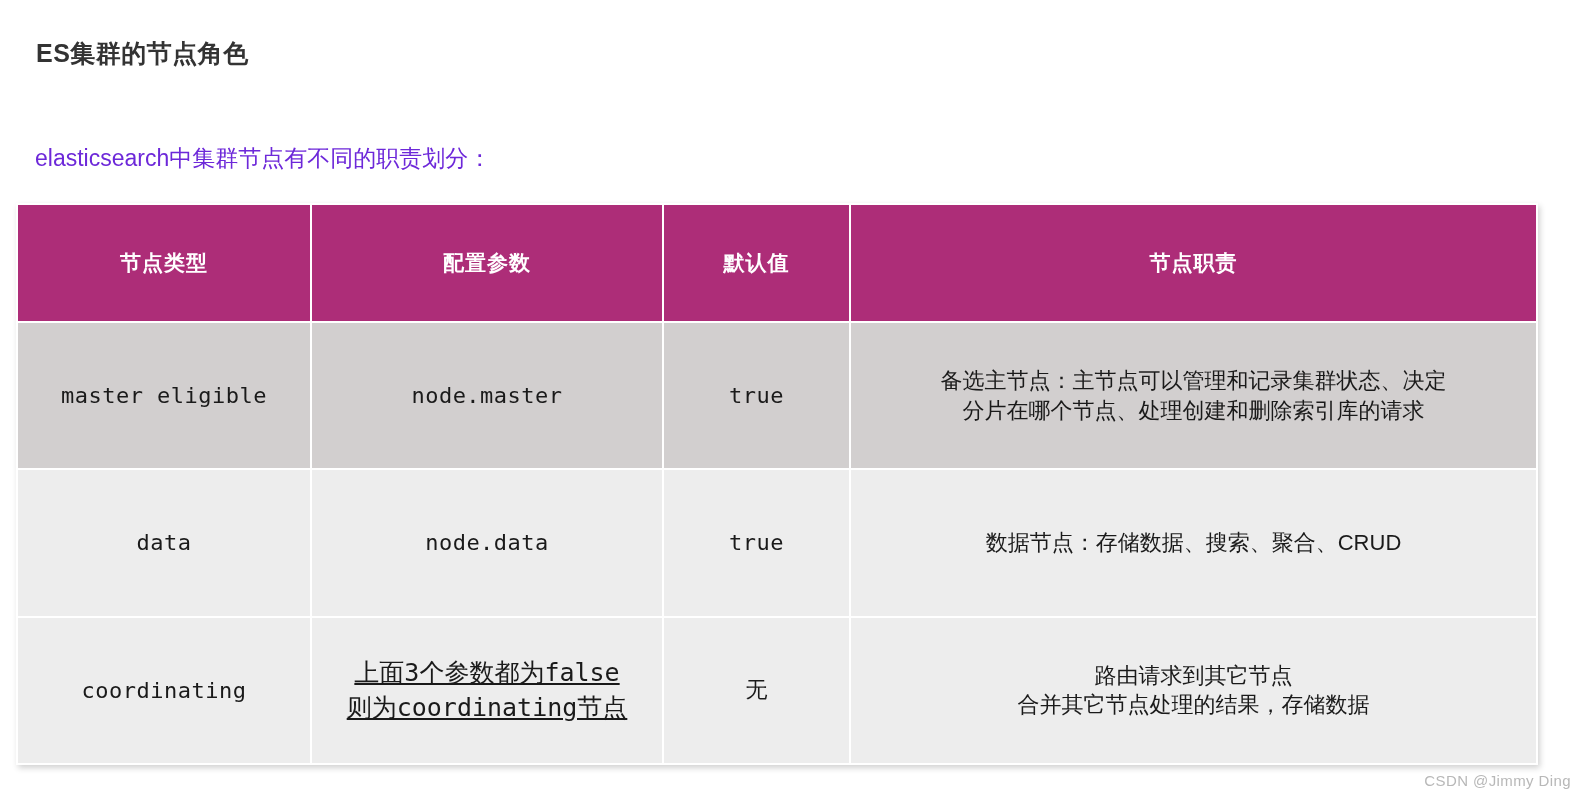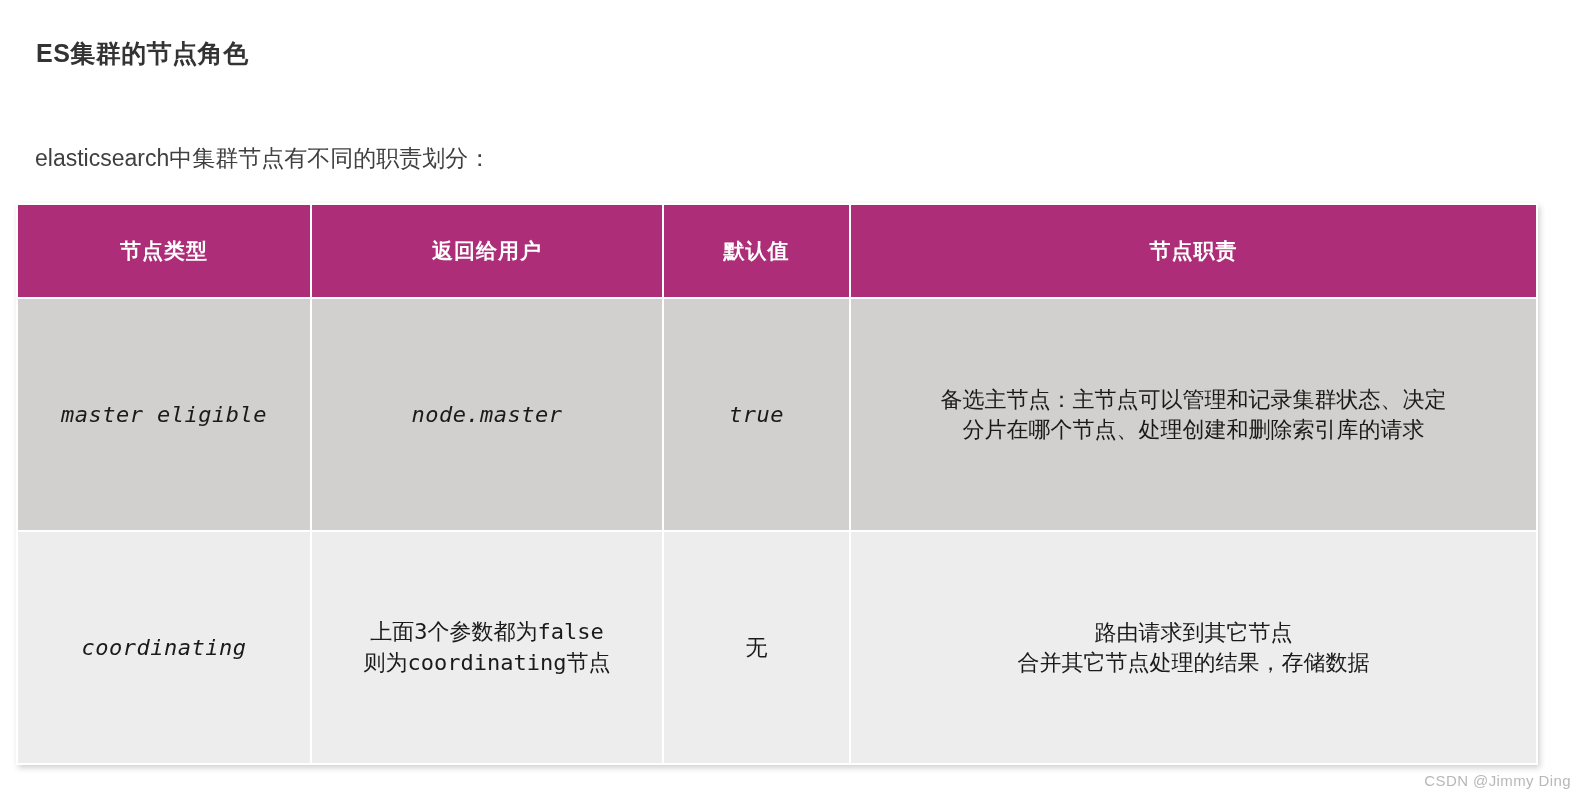--- a/index.html
+++ b/index.html
@@ -29,21 +29,21 @@
     color: #333333;
     letter-spacing: 0.5px;
     white-space: nowrap;
   }
 
   .intro-text {
     position: absolute;
     left: 35px;
     top: 120px;
     font-size: 23px;
-    color: #404040;
+    color: #6d28d9;
     font-weight: 400;
     white-space: nowrap;
   }
 
   .table-wrap {
     position: absolute;
     left: 16px;
     top: 203px;
     width: 1522px;
     height: 562px;
@@ -55,21 +55,21 @@
     border-collapse: separate;
     border-spacing: 2px;
     width: 100%;
     height: 100%;
     table-layout: fixed;
     background: #ffffff;
   }
 
   table.node-table th,
   table.node-table td {
-    padding: 0 6px;
+    padding: 12px 6px;
     text-align: center;
     vertical-align: middle;
     border: 0;
   }
 
   thead th {
     background: #AD2D78;
     color: #ffffff;
     font-size: 21px;
     font-weight: bold;
@@ -87,34 +87,34 @@
   tbody td {
     color: #1a1a1a;
     font-size: 22px;
     height: 115px;
   }
 
   td.mono {
     font-family: "DejaVu Sans Mono", "Liberation Mono", monospace;
     font-size: 22px;
     letter-spacing: 0.5px;
-    font-style: italic;
   }
 
   td.desc {
     font-size: 22px;
     line-height: 1.35;
     font-family: "Liberation Sans", sans-serif;
     margin-left: 35px;
   }
 
   td.desc-mixed {
-    font-size: 22px;
+    font-size: 25px;
     line-height: 1.4;
     font-family: "DejaVu Sans Mono", "Liberation Mono", monospace;
+    text-decoration: underline;
   }
 
   .col-1 { width: 292px; }
   .col-2 { width: 350px; }
   .col-3 { width: 185px; }
   .col-4 { width: auto; }
 
   .watermark {
     position: absolute;
     right: 12px;
@@ -141,37 +141,45 @@
     <table class="node-table">
       <colgroup>
         <col class="col-1">
         <col class="col-2">
         <col class="col-3">
         <col class="col-4">
       </colgroup>
       <thead>
         <tr>
           <th>节点类型</th>
-          <th>返回给用户</th>
+          <th>配置参数</th>
           <th>默认值</th>
           <th>节点职责</th>
         </tr>
       </thead>
       <tbody>
 
         <tr class="row-shade">
           <td class="mono">master eligible</td>
           <td class="mono">node.master</td>
           <td class="mono">true</td>
           <td class="desc">
             <span class="line2">备选主节点：主节点可以管理和记录集群状态、决定</span>
             <span class="line2">分片在哪个节点、处理创建和删除索引库的请求</span>
           </td>
         </tr>
 
+        <tr class="row-light">
+          <td class="mono">data</td>
+          <td class="mono">node.data</td>
+          <td class="mono">true</td>
+          <td class="desc">
+            <span class="line2">数据节点：存储数据、搜索、聚合、CRUD</span>
+          </td>
+        </tr>
 
 
         <tr class="row-light">
           <td class="mono">coordinating</td>
           <td class="desc-mixed">
             <span class="line2">上面3个参数都为false</span>
             <span class="line2">则为coordinating节点</span>
           </td>
           <td class="desc">无</td>
           <td class="desc">

